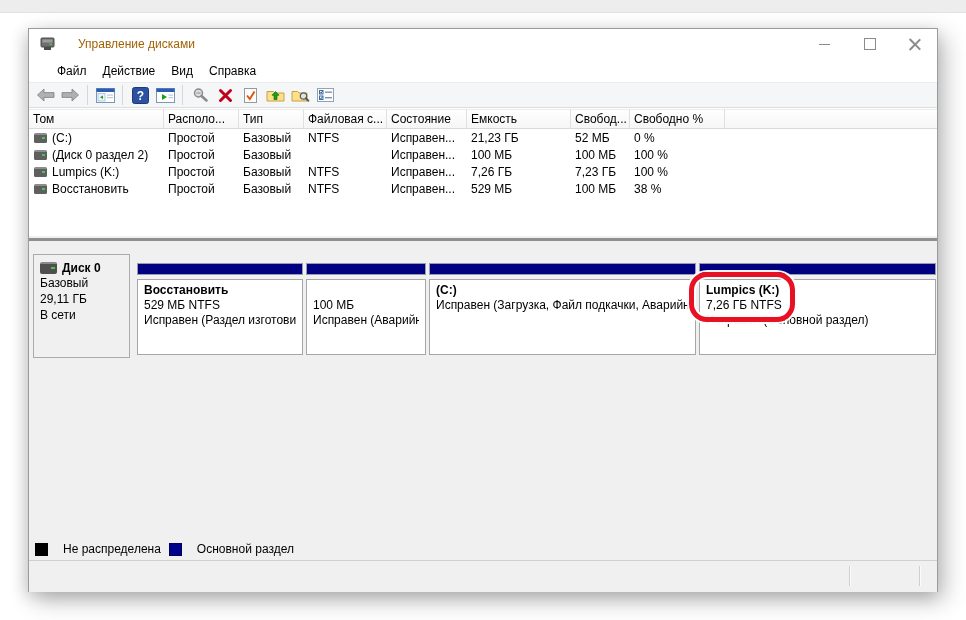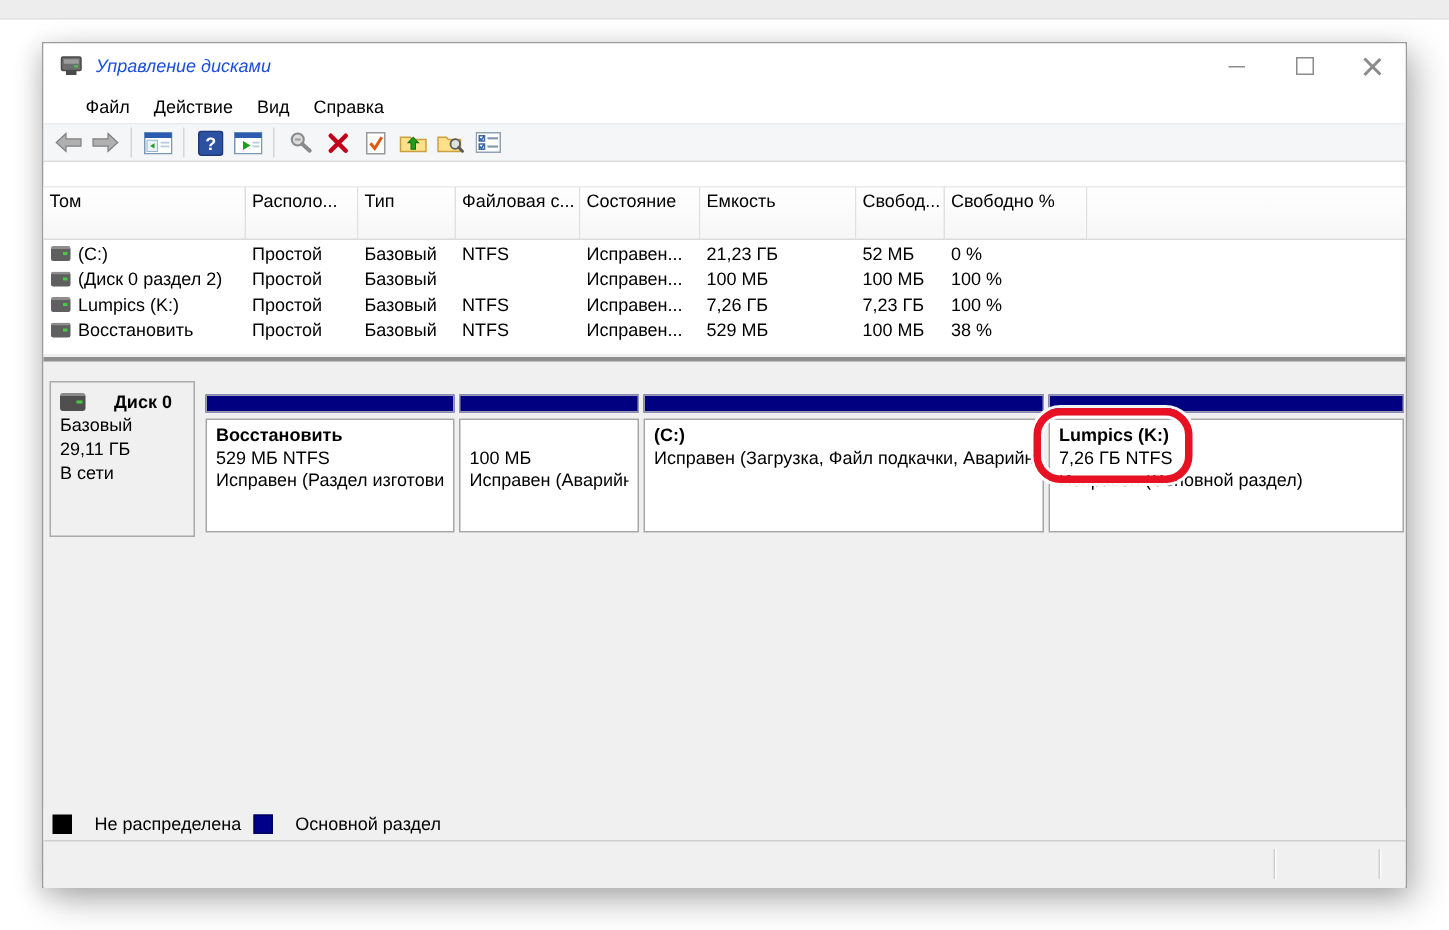--- a/index.html
+++ b/index.html
@@ -11,53 +11,53 @@
   }
   .page-top-strip{position:absolute;left:0;top:0;width:966px;height:12px;background:#ededed;border-bottom:1px solid #e2e2e2;}
   .window{
     position:absolute;left:28px;top:28px;width:908px;height:562px;
     background:#fff;border:1px solid #9b9b9b;
     box-shadow:6px 8px 22px rgba(0,0,0,.28), -4px 4px 14px rgba(0,0,0,.12);
   }
   
   .titlebar{position:absolute;left:0;top:0;width:100%;height:30px;background:#fff;display:flex;align-items:center;}
   .title-icon{margin-left:10px;width:18px;height:14px;position:relative;}
-  .title-text{margin-left:7px;color:#1d4ed8;font-style:italic;}
+  .title-text{margin-left:21px;color:#a16207;}
   .win-controls{position:absolute;right:0;top:0;height:30px;display:flex;}
   .win-btn{width:45px;height:30px;display:flex;align-items:center;justify-content:center;color:#7a7a7a;}
   .glyph-min{width:11px;height:1px;background:#8b8b8b;}
   .glyph-max{width:10px;height:10px;border:1px solid #8b8b8b;}
   .glyph-close{position:relative;width:12px;height:12px;}
   .glyph-close::before,.glyph-close::after{content:"";position:absolute;left:5px;top:-1px;width:1.5px;height:15px;background:#8b8b8b;}
   .glyph-close::before{transform:rotate(45deg);}
   .glyph-close::after{transform:rotate(-45deg);}
   
   .menubar{position:absolute;left:0;top:30px;width:100%;height:23px;background:#fff;display:flex;align-items:center;padding-left:20px;box-sizing:border-box;}
   .menu-item{padding:3px 8px;}
   
   .toolbar{position:absolute;left:0;top:53px;width:100%;height:26px;background:#f5f6f7;border-top:1px solid #ececec;border-bottom:1px solid #dcdcdc;display:flex;align-items:center;padding-left:5px;box-sizing:border-box;gap:3px;}
   .tb-icon{width:22px;height:22px;display:flex;align-items:center;justify-content:center;}
   .tb-sep{width:1px;height:20px;background:#d6d6d6;margin:0 3px;}
   
   .volume-pane{position:absolute;left:0;top:80px;width:100%;height:127px;background:#fff;}
-  .vt-header{display:grid;grid-template-columns:135px 75px 65px 83px 80px 104px 59px 95px 1fr;height:36px;margin-top:15px;}
+  .vt-header{display:grid;grid-template-columns:135px 75px 65px 83px 80px 104px 59px 95px 1fr;height:20px;}
   .vt-header .hcell{background:linear-gradient(#ffffff,#f6f6f6);border-right:1px solid #e0e0e0;border-bottom:1px solid #d9d9d9;border-top:1px solid #ececec;padding:2px 4px;box-sizing:border-box;white-space:nowrap;overflow:hidden;}
   .vt-header .hcell.filler{border-right:none;}
   .vt-row{display:grid;grid-template-columns:135px 75px 65px 83px 80px 104px 59px 95px 1fr;height:17px;align-items:center;}
   .vt-row .cell{padding:0 4px;white-space:nowrap;overflow:hidden;}
   .vol-cell{display:flex;align-items:center;gap:5px;padding-left:5px !important;}
   .vol-icon{width:13px;height:8px;background:#5f5f5f;border-radius:1.5px;position:relative;flex:0 0 auto;border-top:2px solid #8d8d8d;}
   .vol-icon::after{content:"";position:absolute;right:2px;top:2px;width:3px;height:2px;background:#47c847;}
   
   .splitter{position:absolute;left:0;top:207px;width:100%;height:9px;background:#f0f0f0;}
   .splitter::before{content:"";position:absolute;left:0;top:2px;width:100%;height:3px;background:#8f8f8f;}
   
   .graph-pane{position:absolute;left:0;top:216px;width:100%;height:315px;background:#f0f0f0;}
   .disk-panel{position:absolute;left:4px;top:9px;width:97px;height:104px;background:#f0f0f0;border:1px solid #ababab;box-sizing:border-box;padding:6px 0 0 6px;}
-  .disk-title{display:flex;align-items:center;gap:19px;font-weight:bold;}
+  .disk-title{display:flex;align-items:center;gap:5px;font-weight:bold;}
   .disk-icon{width:17px;height:10px;background:#4f4f4f;border-radius:2px;position:relative;border-top:2px solid #8a8a8a;flex:0 0 auto;}
   .disk-icon::after{content:"";position:absolute;right:2px;top:3px;width:4px;height:2px;background:#47c847;}
   .disk-line{line-height:16px;}
   .partition{position:absolute;top:18px;height:95px;}
   .p-bar{height:12px;background:#000080;border:1px solid #9a9ab0;box-sizing:border-box;}
   .p-body{margin-top:4px;height:76px;background:#fff;border:1px solid #a6a6a6;box-sizing:border-box;padding:3px 6px;overflow:hidden;}
   .p-name{font-weight:bold;line-height:15px;height:15px;white-space:nowrap;overflow:hidden;}
   .p-line{line-height:15px;white-space:nowrap;overflow:hidden;}
   .highlight-oval{
     position:absolute;left:662px;top:245px;width:96px;height:40px;

